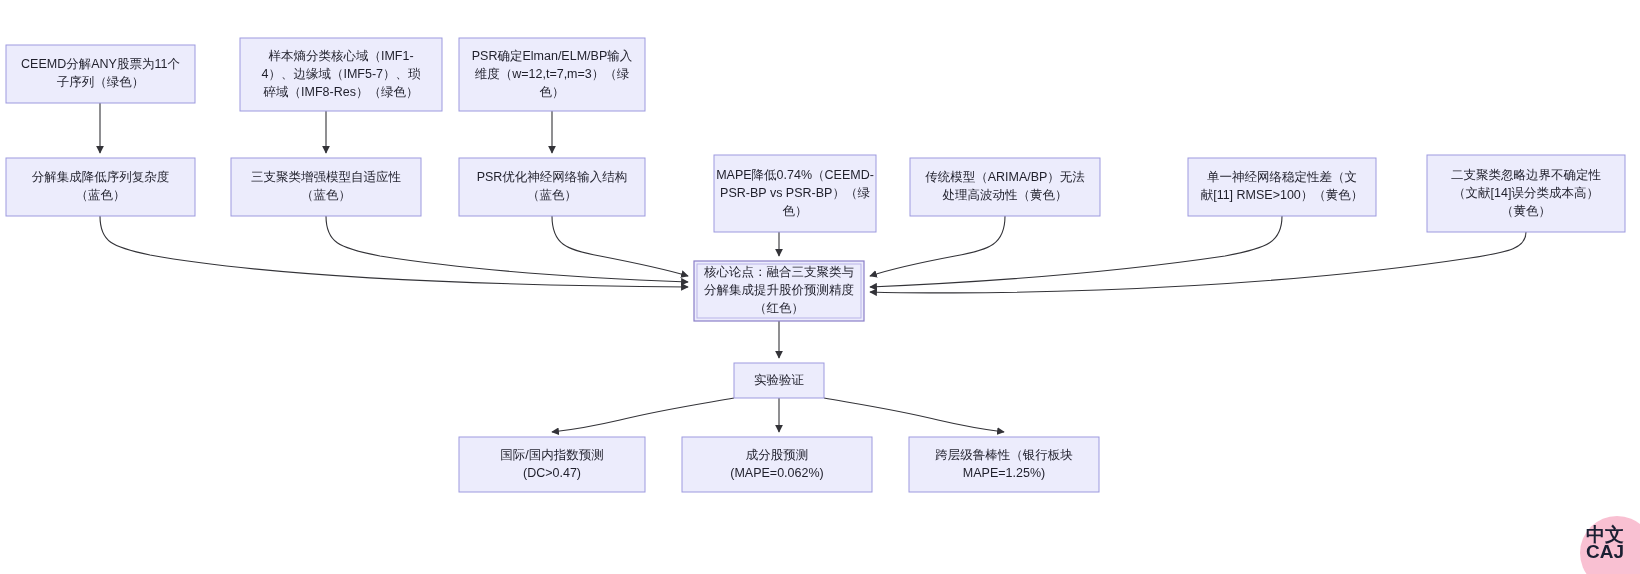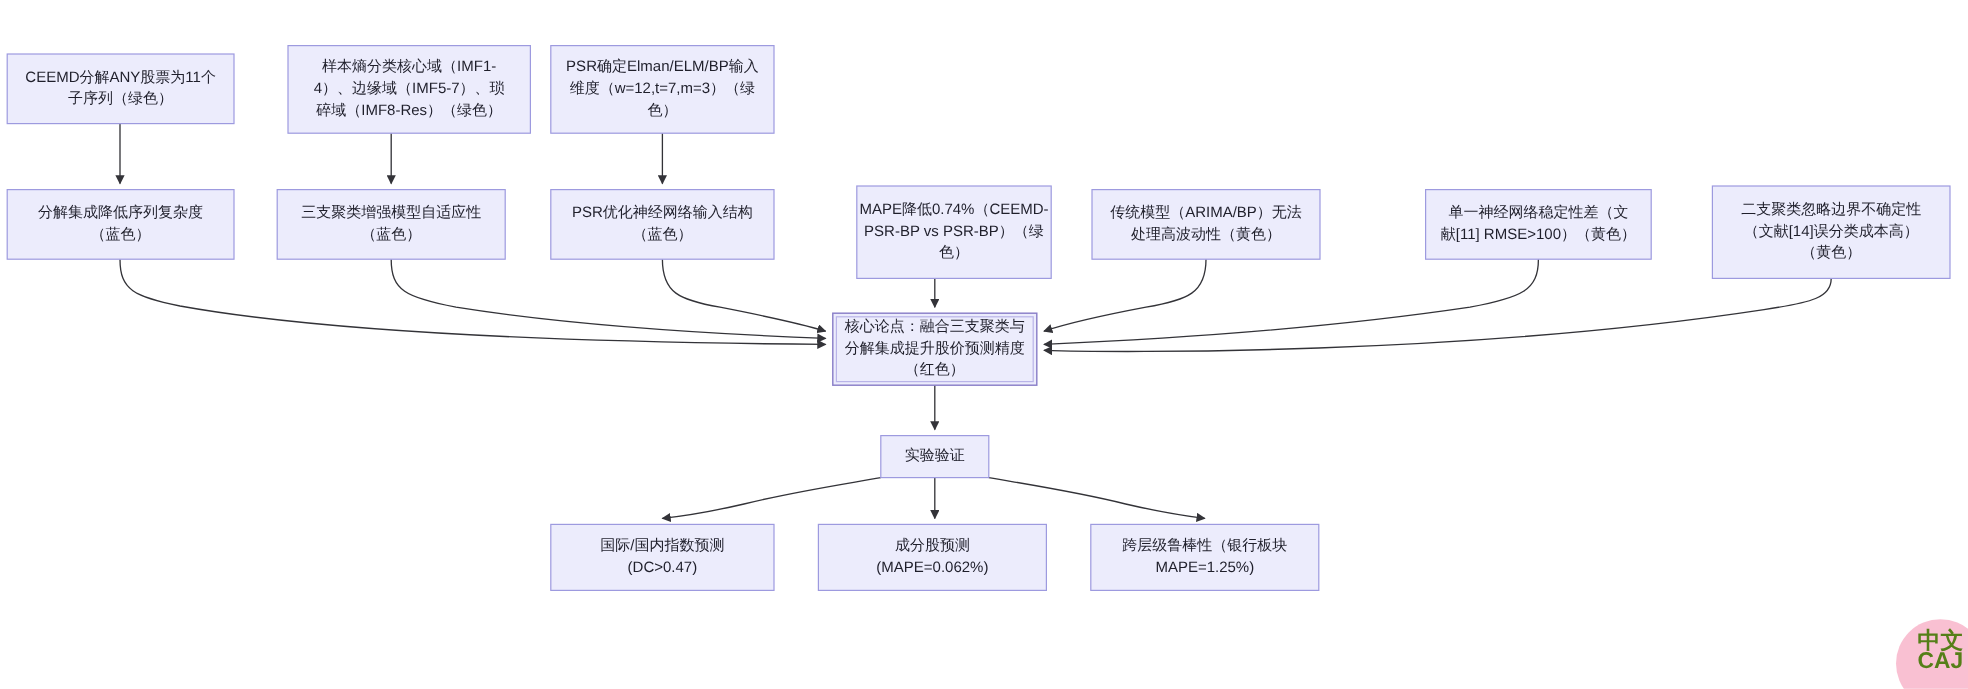--- a/index.html
+++ b/index.html
@@ -54,26 +54,26 @@
     right: -14px;
     bottom: -16px;
     width: 74px;
     height: 74px;
     border-radius: 50%;
     background: #f7a8c0;
     opacity: 0.72;
   }
   .watermark-text {
     position: absolute;
-    right: 4px;
+    right: 16px;
     bottom: 14px;
     font-family: "Liberation Sans", "DejaVu Sans", sans-serif;
     font-size: 19px;
     font-weight: bold;
-    color: #4d7c0f;
+    color: #0f172a;
     letter-spacing: 0px;
     line-height: 17px;
     text-align: left;
     opacity: 0.95;
   }
 </style>
 </head>
 <body>
 
 <div id="page-root">

